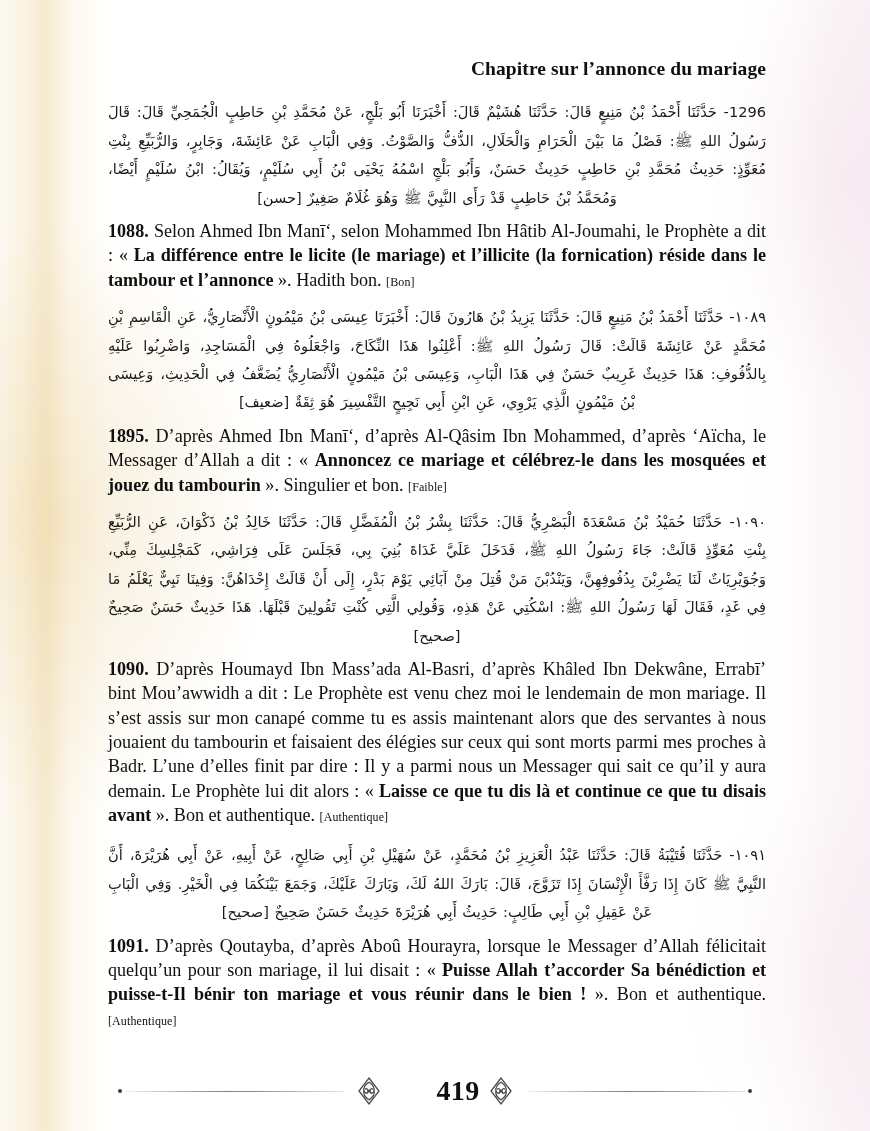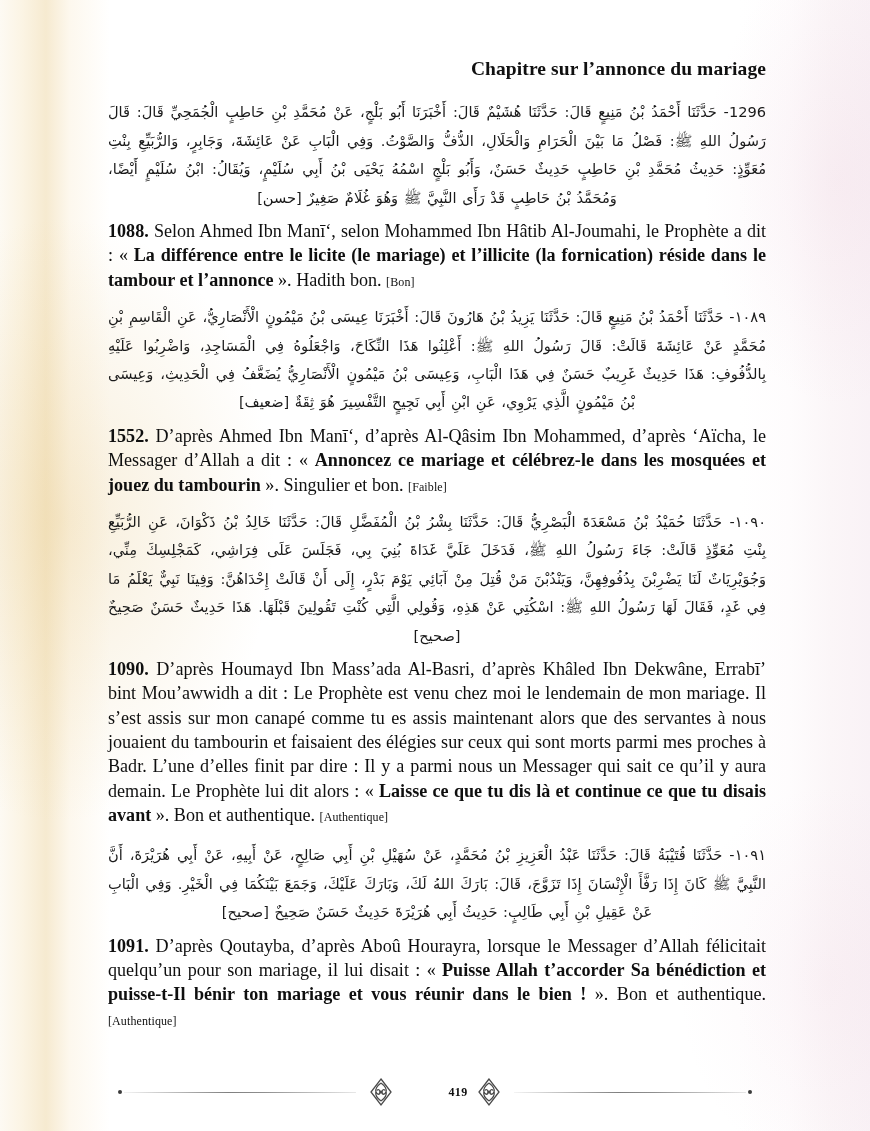--- a/index.html
+++ b/index.html
@@ -127,21 +127,21 @@
     width: 4px; height: 4px;
     border-radius: 50%;
     background: #3b3b3b;
   }
   .rule.left::after  { left: 0; }
   .rule.right::after { right: 0; }
   .orn { width: 26px; height: 30px; display: block; color: #4a4a4a; }
   .orn.flip { transform: scaleX(-1); }
   .page-num {
     font-weight: 700;
-    font-size: 12px;
+    font-size: 28px;
     letter-spacing: 0.4px;
     color: #101010;
     padding: 0 2px;
     margin-left: 46px;
   }
 </style>
 </head>
 <body>
 
 <div class="page">
@@ -156,21 +156,21 @@
     <p class="ar-block">
       <span>1296-</span>
       <span>حَدَّثَنَا أَحْمَدُ بْنُ مَنِيعٍ قَالَ: حَدَّثَنَا هُشَيْمٌ قَالَ: أَخْبَرَنَا أَبُو بَلْجٍ، عَنْ مُحَمَّدِ بْنِ حَاطِبٍ الْجُمَحِيِّ قَالَ: قَالَ رَسُولُ اللهِ ﷺ: فَصْلُ مَا بَيْنَ الْحَرَامِ وَالْحَلَالِ، الدُّفُّ وَالصَّوْتُ. وَفِي الْبَابِ عَنْ عَائِشَةَ، وَجَابِرٍ، وَالرُّبَيِّعِ بِنْتِ مُعَوِّذٍ: حَدِيثُ مُحَمَّدِ بْنِ حَاطِبٍ حَدِيثٌ حَسَنٌ، وَأَبُو بَلْجٍ اسْمُهُ يَحْيَى بْنُ أَبِي سُلَيْمٍ، وَيُقَالُ: ابْنُ سُلَيْمٍ أَيْضًا، وَمُحَمَّدُ بْنُ حَاطِبٍ قَدْ رَأَى النَّبِيَّ ﷺ وَهُوَ غُلَامٌ صَغِيرٌ [حسن]</span>
     </p>
     <p class="fr-block"><span style="font-weight: 700;">1088.</span><span> Selon Ahmed Ibn Manī‘, selon Mohammed Ibn Hâtib Al-Joumahi, le Prophète a dit : « </span><span style="font-weight: 700; margin-top: 12px;">La différence entre le licite (le mariage) et l’illicite (la fornication) réside dans le tambour et l’annonce</span><span> ». Hadith bon. </span><span class="grade">[Bon]</span></p>
 
     <p class="ar-block">
       <span>١٠٨٩-</span>
       <span>حَدَّثَنَا أَحْمَدُ بْنُ مَنِيعٍ قَالَ: حَدَّثَنَا يَزِيدُ بْنُ هَارُونَ قَالَ: أَخْبَرَنَا عِيسَى بْنُ مَيْمُونٍ الْأَنْصَارِيُّ، عَنِ الْقَاسِمِ بْنِ مُحَمَّدٍ عَنْ عَائِشَةَ قَالَتْ: قَالَ رَسُولُ اللهِ ﷺ: أَعْلِنُوا هَذَا النِّكَاحَ، وَاجْعَلُوهُ فِي الْمَسَاجِدِ، وَاضْرِبُوا عَلَيْهِ بِالدُّفُوفِ: هَذَا حَدِيثٌ غَرِيبٌ حَسَنٌ فِي هَذَا الْبَابِ، وَعِيسَى بْنُ مَيْمُونٍ الْأَنْصَارِيُّ يُضَعَّفُ فِي الْحَدِيثِ، وَعِيسَى بْنُ مَيْمُونٍ الَّذِي يَرْوِي، عَنِ ابْنِ أَبِي نَجِيحٍ التَّفْسِيرَ هُوَ ثِقَةٌ [ضعيف]</span>
     </p>
-    <p class="fr-block"><span style="font-weight: 700;">1552.</span><span> D’après Ahmed Ibn Manī‘, d’après Al-Qâsim Ibn Mohammed, d’après ‘Aïcha, le Messager d’Allah a dit : « </span><span style="font-weight: 700;">Annoncez ce mariage et célébrez-le dans les mosquées et jouez du tambourin</span><span> ». Singulier et bon. </span><span class="grade">[Faible]</span></p>
+    <p class="fr-block"><span style="font-weight: 700;">1895.</span><span> D’après Ahmed Ibn Manī‘, d’après Al-Qâsim Ibn Mohammed, d’après ‘Aïcha, le Messager d’Allah a dit : « </span><span style="font-weight: 700;">Annoncez ce mariage et célébrez-le dans les mosquées et jouez du tambourin</span><span> ». Singulier et bon. </span><span class="grade">[Faible]</span></p>
 
     <p class="ar-block">
       <span>١٠٩٠-</span>
       <span>حَدَّثَنَا حُمَيْدُ بْنُ مَسْعَدَةَ الْبَصْرِيُّ قَالَ: حَدَّثَنَا بِشْرُ بْنُ الْمُفَضَّلِ قَالَ: حَدَّثَنَا خَالِدُ بْنُ ذَكْوَانَ، عَنِ الرُّبَيِّعِ بِنْتِ مُعَوِّذٍ قَالَتْ: جَاءَ رَسُولُ اللهِ ﷺ، فَدَخَلَ عَلَيَّ غَدَاةَ بُنِيَ بِي، فَجَلَسَ عَلَى فِرَاشِي، كَمَجْلِسِكَ مِنِّي، وَجُوَيْرِيَاتٌ لَنَا يَضْرِبْنَ بِدُفُوفِهِنَّ، وَيَنْدُبْنَ مَنْ قُتِلَ مِنْ آبَائِي يَوْمَ بَدْرٍ، إِلَى أَنْ قَالَتْ إِحْدَاهُنَّ: وَفِينَا نَبِيٌّ يَعْلَمُ مَا فِي غَدٍ، فَقَالَ لَهَا رَسُولُ اللهِ ﷺ: اسْكُتِي عَنْ هَذِهِ، وَقُولِي الَّتِي كُنْتِ تَقُولِينَ قَبْلَهَا. هَذَا حَدِيثٌ حَسَنٌ صَحِيحٌ [صحيح]</span>
     </p>
     <p class="fr-block"><span style="font-weight: 700;">1090.</span><span> D’après Houmayd Ibn Mass’ada Al-Basri, d’après Khâled Ibn Dekwâne, Errabī’ bint Mou’awwidh a dit : Le Prophète est venu chez moi le lendemain de mon mariage. Il s’est assis sur mon canapé comme tu es assis maintenant alors que des servantes à nous jouaient du tambourin et faisaient des élégies sur ceux qui sont morts parmi mes proches à Badr. L’une d’elles finit par dire : Il y a parmi nous un Messager qui sait ce qu’il y aura demain. Le Prophète lui dit alors : « </span><span style="font-weight: 700;">Laisse ce que tu dis là et continue ce que tu disais avant</span><span> ». Bon et authentique. </span><span class="grade">[Authentique]</span></p>
 
     <div class="chapter chapter-mid">
     </div>
 

